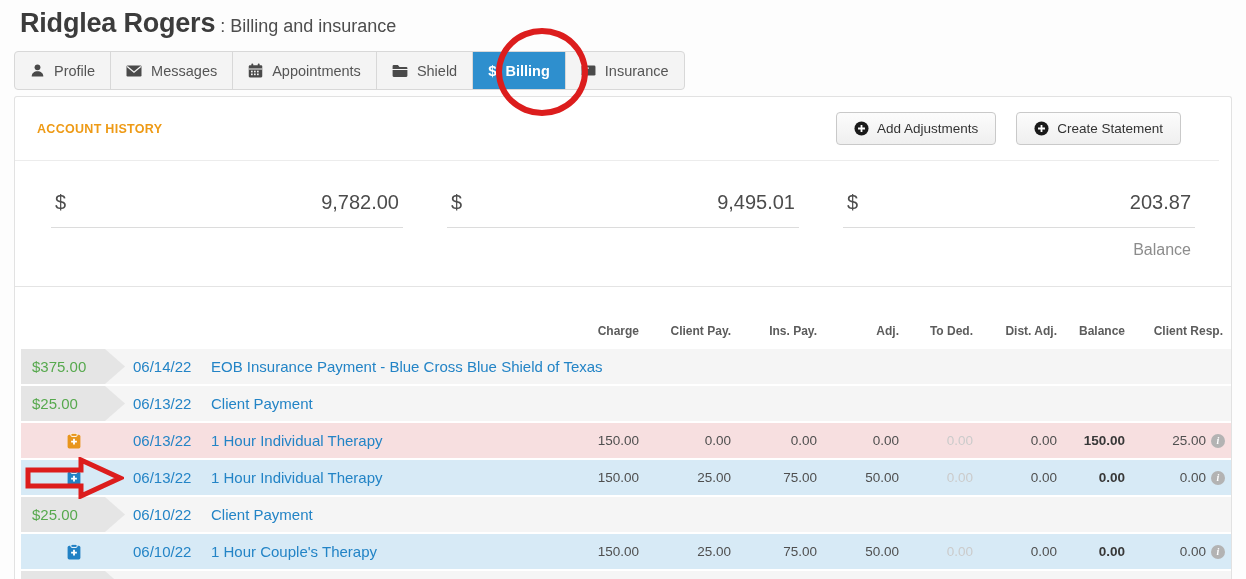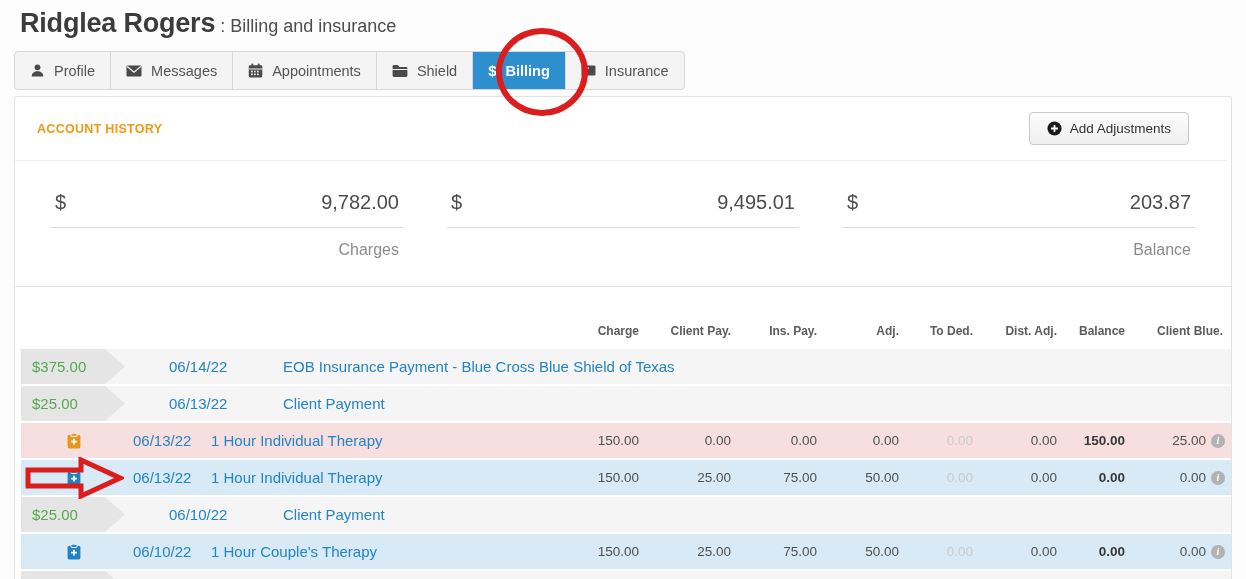--- a/index.html
+++ b/index.html
@@ -18,21 +18,21 @@
   .tab { display:flex; align-items:center; gap:9px; padding:0 15px; height:37px;
          font-size:14.5px; color:#555; border-right:1px solid #d8d8d8; cursor:pointer; }
   .tab:last-child { border-right:none; }
   .tab svg { fill:#4a4a4a; }
   .tab.active { background:#2e8fce; color:#fff; font-weight:700; }
   .tab .dollar-glyph { font-weight:700; font-size:15px; line-height:1; }
 
   
   .card { position:absolute; left:14px; top:96px; width:1218px; height:483px; background:#fff;
           border:1px solid #e2e2e2; border-bottom:none; border-radius:3px 3px 0 0; }
-  .panel-header { position:absolute; top:0; left:0; right:4px; height:64px; display:flex;
+  .panel-header { position:absolute; top:0; left:0; right:12px; height:64px; display:flex;
                   align-items:center; justify-content:space-between; padding:0 38px 0 22px;
                   border-bottom:1px solid #ececec; }
   .section-title { color:#ee9a15; font-weight:700; font-size:12.5px; letter-spacing:0.3px; }
   .btn-group { display:flex; gap:20px; }
   .btn { display:flex; align-items:center; gap:8px; padding:8px 17px;
          background:linear-gradient(#fcfcfc,#efefef); border:1px solid #c9c9c9; border-radius:4px;
          font-size:13.5px; color:#333; cursor:pointer; }
 
   .summary { position:absolute; top:64px; left:0; right:0; height:126px;
              border-bottom:1px solid #e4e4e4; display:flex; gap:44px; padding:30px 36px 0; }
@@ -42,21 +42,21 @@
   .slabel { text-align:right; font-size:16px; color:#8c8c8c; padding:13px 4px 0; }
 
   
   .thead, .row { display:grid;
     grid-template-columns:112px 78px 1fr 90px 92px 86px 82px 74px 84px 68px 98px; }
   .thead { position:absolute; top:219px; left:6px; width:1210px; height:30px;
            font-size:12px; font-weight:700; color:#5c5c5c; align-items:center; }
   .thead .th { text-align:right; padding-right:8px; }
   .rows { position:absolute; top:252px; left:6px; width:1210px; }
   .row { height:35px; margin-bottom:2px; align-items:center; font-size:13.5px; color:#4f4f4f; }
-  .row.payment { background:#f5f5f5;gap:36px; }
+  .row.payment { background:#f5f5f5; }
   .row.charge-unpaid { background:#f7dfe0; }
   .row.charge-paid { background:#d7eaf6; }
   .badge { height:35px; width:104px; background:#e5e5e5; display:flex; align-items:center;
            padding-left:11px; color:#57a94e; font-size:15px;
            clip-path:polygon(0 0, 84px 0, 104px 50%, 84px 100%, 0 100%); }
   .icon-cell { padding-left:46px; display:flex; align-items:center; }
   .cell-date, .cell-desc { color:#2384c6; font-size:15px; cursor:pointer; white-space:nowrap; }
   .num { text-align:right; padding-right:8px; }
   .num.faded { color:#cbcbcb; }
   .num.bold { font-weight:700; color:#383838; }
@@ -146,30 +146,36 @@
     <div class="panel-header">
       <div class="section-title">ACCOUNT HISTORY</div>
       <div class="btn-group">
         <button class="btn">
           <svg width="15" height="15" viewBox="0 0 16 16">
               <circle cx="8" cy="8" r="7.5" fill="#1a1a1a"></circle>
               <path d="M8 4.3 v7.4 M4.3 8 h7.4" stroke="#fff" stroke-width="1.9"></path>
             </svg>
           <span>Add Adjustments</span>
         </button>
+        <button class="btn">
+          <svg width="15" height="15" viewBox="0 0 16 16">
+              <circle cx="8" cy="8" r="7.5" fill="#1a1a1a"></circle>
+              <path d="M8 4.3 v7.4 M4.3 8 h7.4" stroke="#fff" stroke-width="1.9"></path>
+            </svg>
+          <span>Create Statement</span>
+        </button>
       </div>
     </div>
 
     <div class="summary">
       <div class="scard">
         <div class="srow">
           <span>$</span>
           <span>9,782.00</span>
         </div>
-        <div class="slabel">Charges</div>
       </div>
       <div class="scard">
         <div class="srow">
           <span>$</span>
           <span>9,495.01</span>
         </div>
       </div>
       <div class="scard">
         <div class="srow">
           <span>$</span>
@@ -183,21 +189,21 @@
         <div></div>
         <div></div>
         <div></div>
         <div class="th">Charge</div>
         <div class="th">Client Pay.</div>
         <div class="th">Ins. Pay.</div>
         <div class="th">Adj.</div>
         <div class="th">To Ded.</div>
         <div class="th">Dist. Adj.</div>
         <div class="th">Balance</div>
-        <div class="th">Client Blue.</div>
+        <div class="th">Client Resp.</div>
       </div>
     <div class="rows">
         <div class="row payment">
           <div>
             <div class="badge">$375.00</div>
           </div>
           <div><span class="cell-date">06/14/22</span></div>
           <div><span class="cell-desc">EOB Insurance Payment - Blue Cross Blue Shield of Texas</span></div>
           <div class="num"></div>
           <div class="num"></div>

